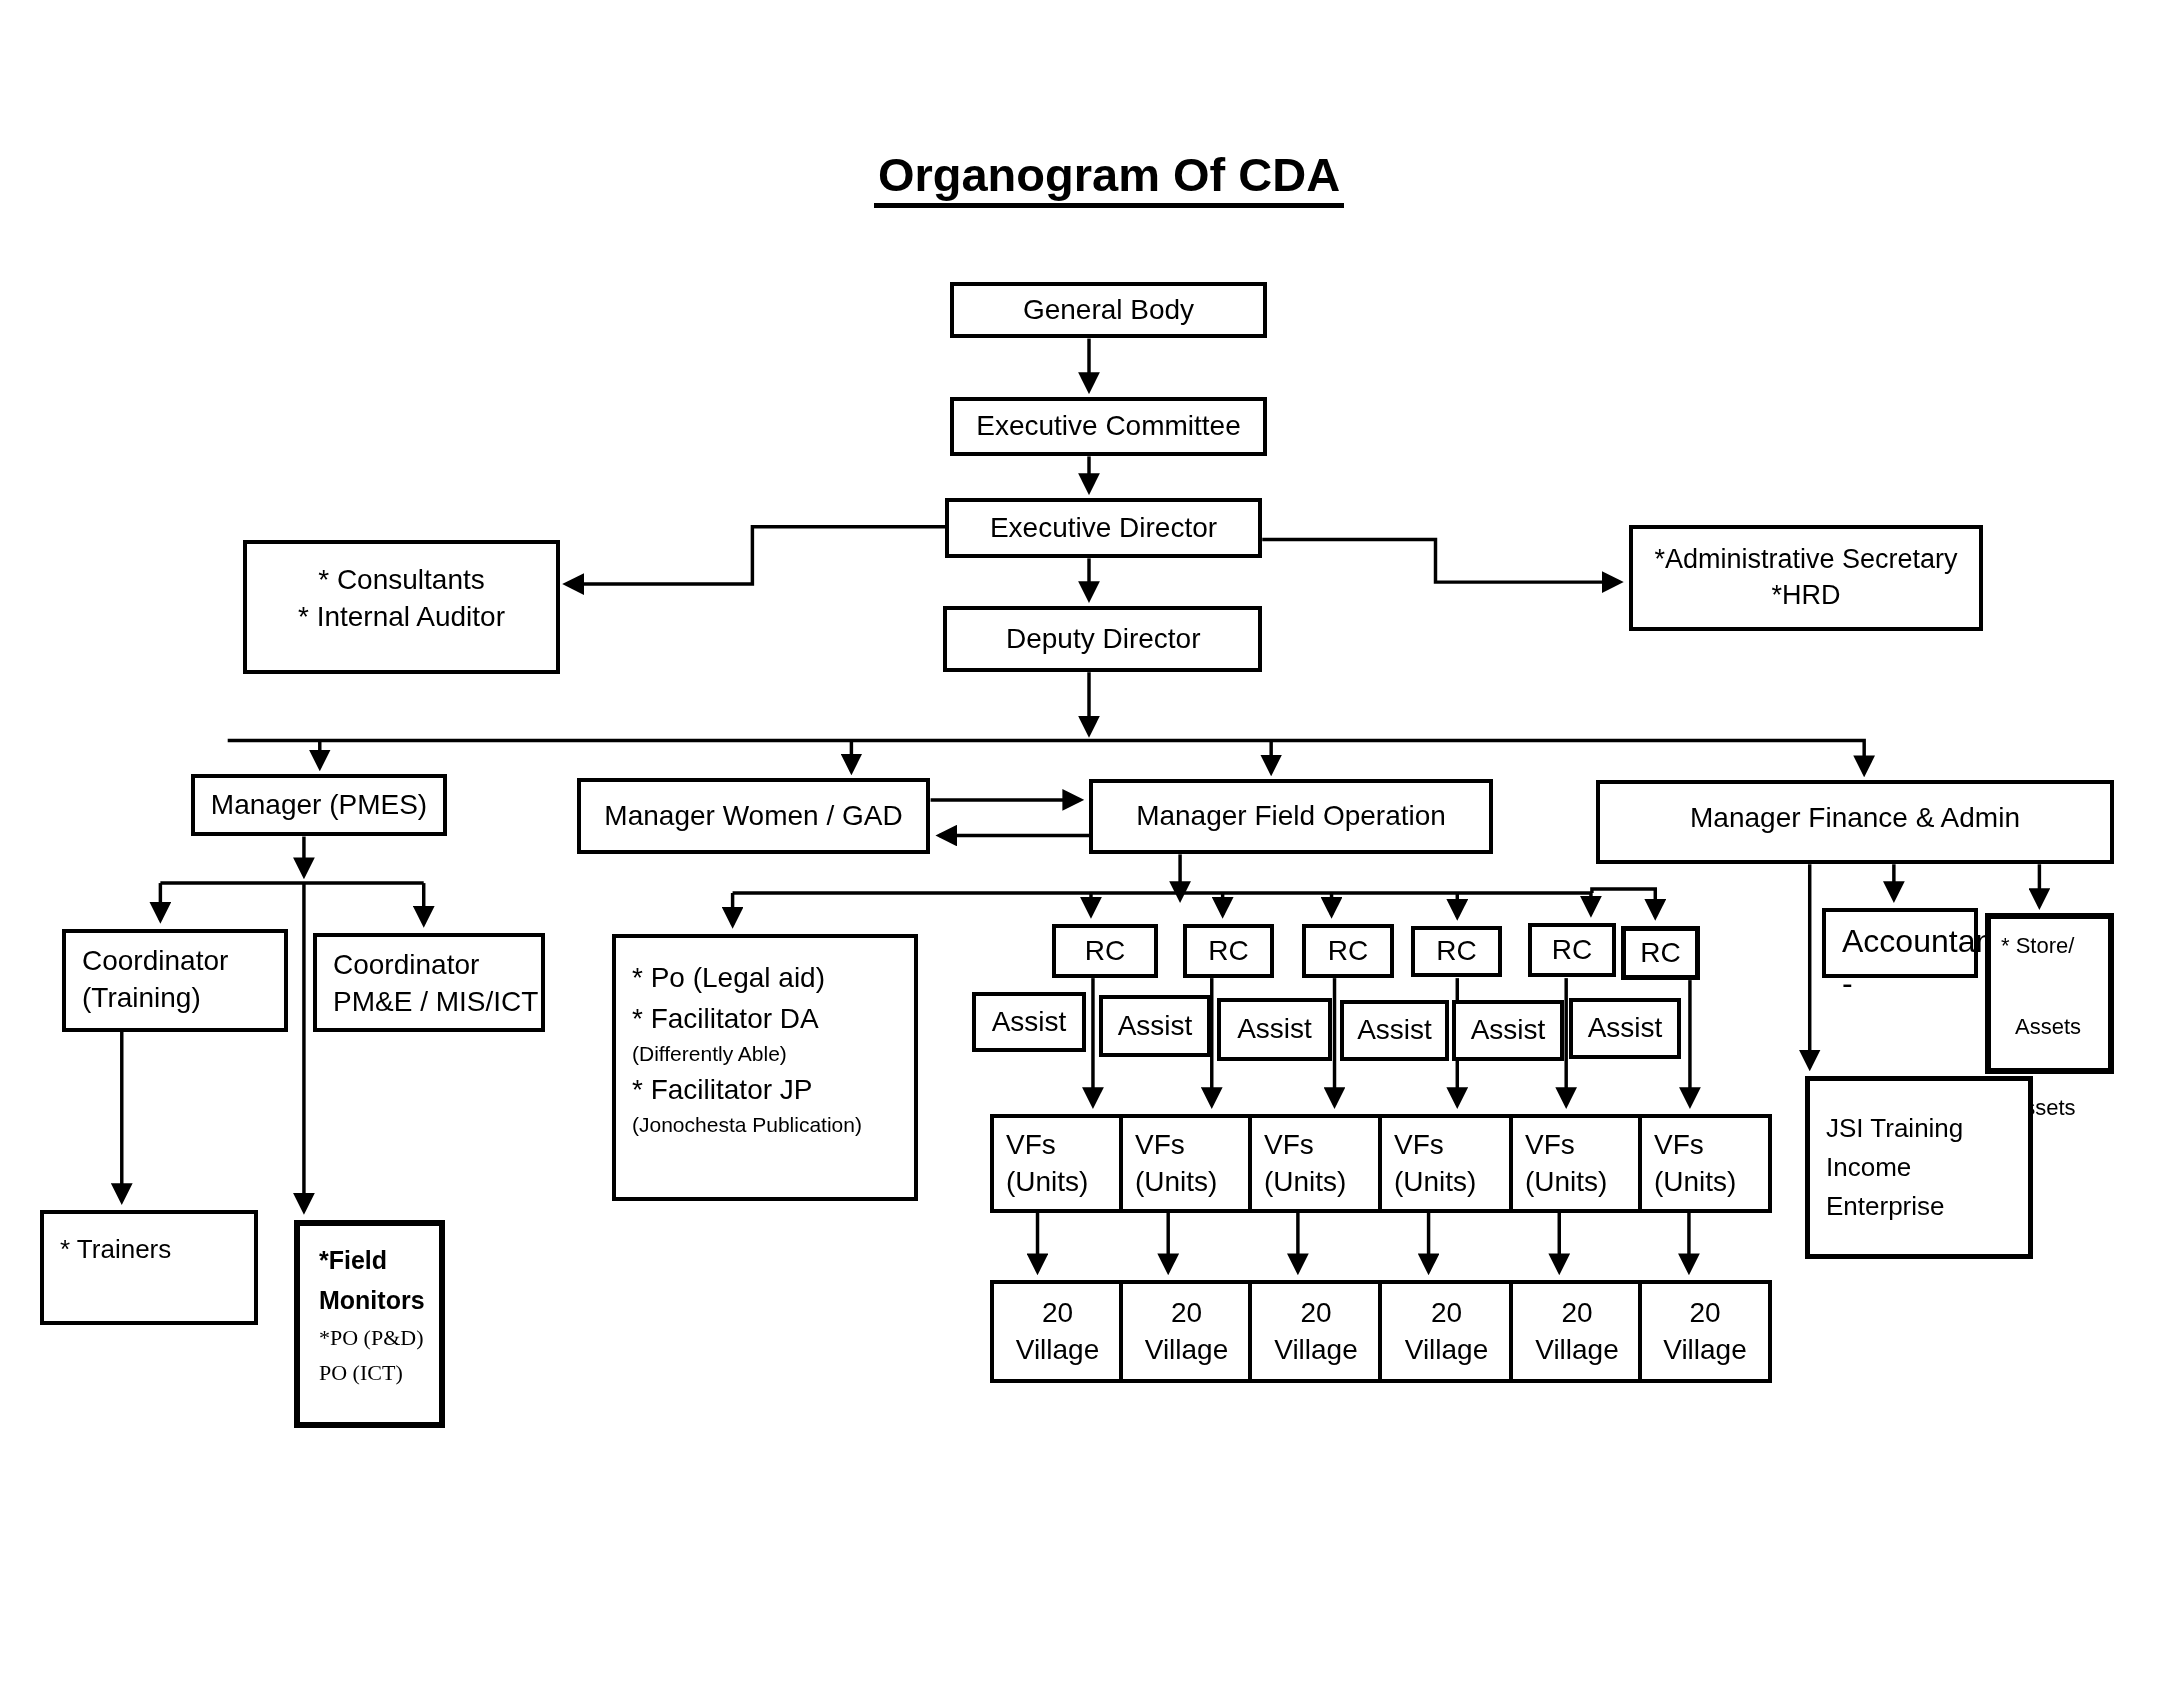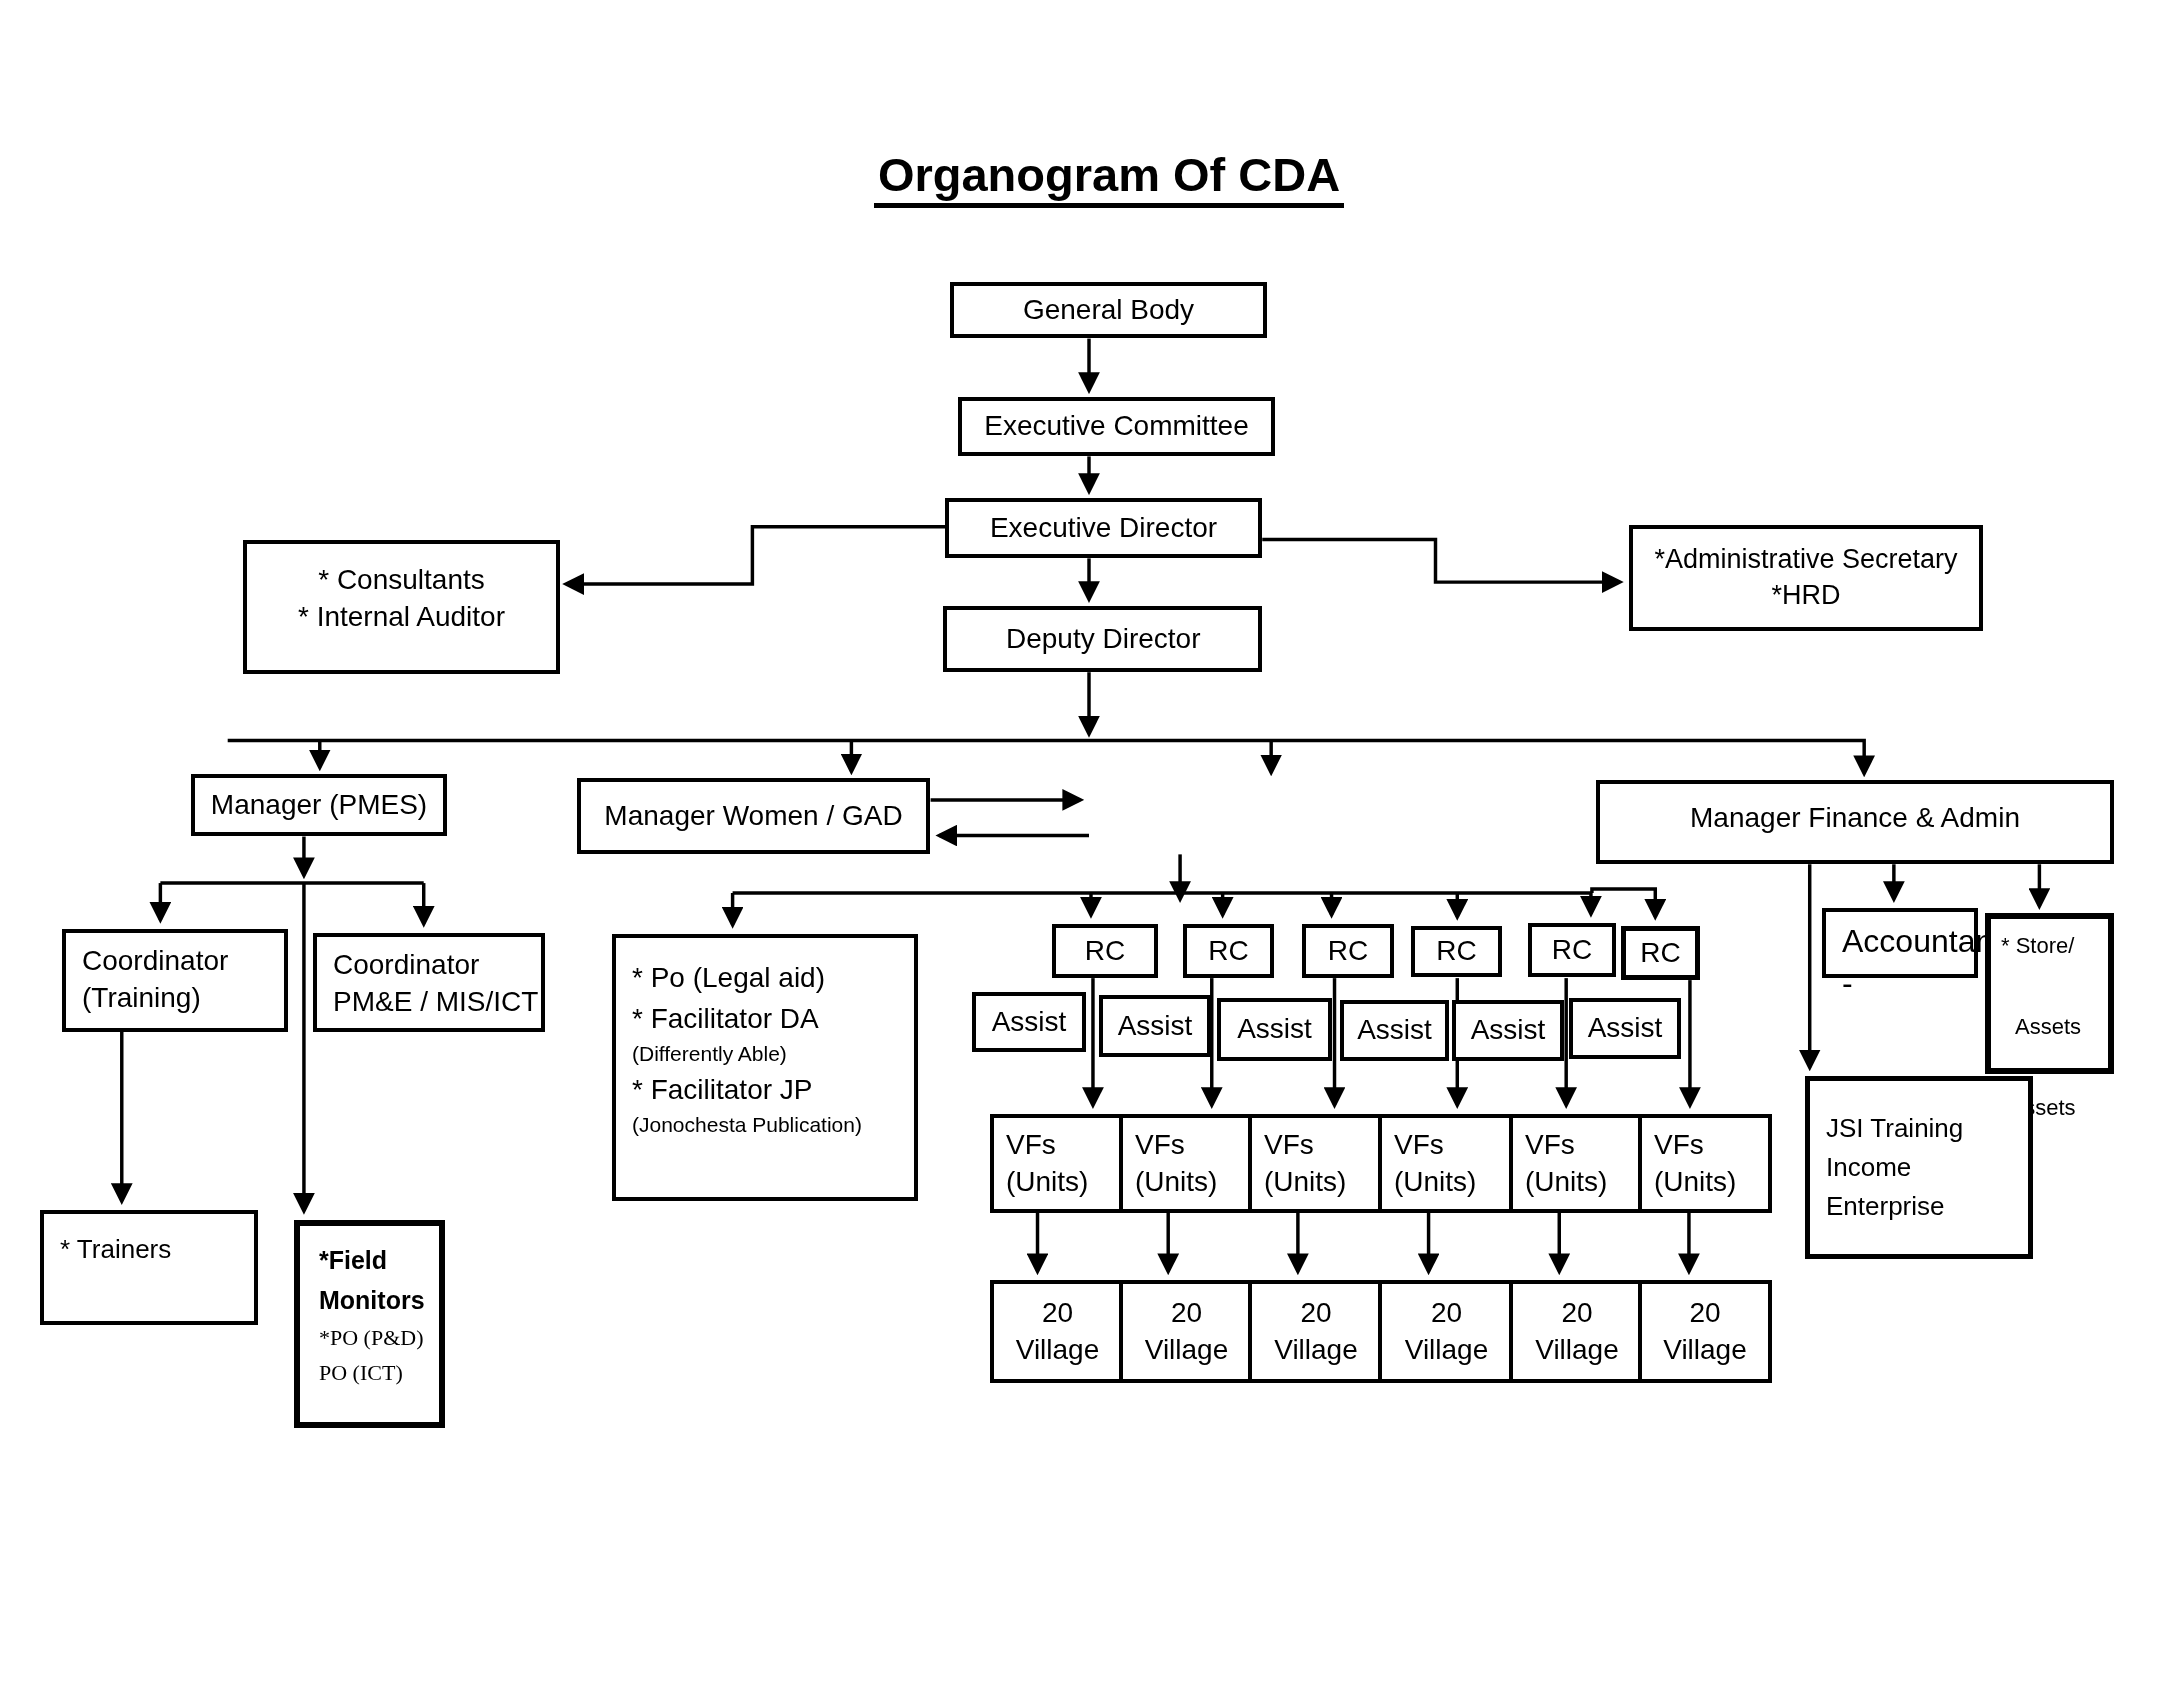--- a/index.html
+++ b/index.html
@@ -74,21 +74,21 @@
     <path d="M2060,873 V915" marker-end="url(#ah)"></path>
   </svg>
 
   <div class="ttl">
     <span>Organogram Of CDA</span>
   </div>
 
   <div class="box" style="left:950px;top:282px;width:317px;height:56px;">
     <span>General Body</span>
   </div>
-  <div class="box" style="left:950px;top:397px;width:317px;height:59px;margin-left:8px;">
+  <div class="box" style="left:950px;top:397px;width:317px;height:59px;">
     <span>Executive Committee</span>
   </div>
   <div class="box" style="left:945px;top:498px;width:317px;height:60px;">
     <span>Executive Director</span>
   </div>
   <div class="box lft" style="left:943px;top:606px;width:319px;height:66px;padding-left:59px;">
     <span>Deputy Director</span>
   </div>
 
   <div class="box" style="left:1629px;top:525px;width:354px;height:106px;font-size:27px;">
@@ -98,20 +98,23 @@
   <div class="box" style="left:243px;top:540px;width:317px;height:134px;justify-content:flex-start;padding-top:18px;">
     <span>* Consultants</span>
     <span>* Internal Auditor</span>
   </div>
 
   <div class="box" style="left:191px;top:774px;width:256px;height:62px;">
     <span>Manager (PMES)</span>
   </div>
   <div class="box" style="left:577px;top:778px;width:353px;height:76px;">
     <span>Manager Women / GAD</span>
+  </div>
+  <div class="box" style="left:1089px;top:779px;width:404px;height:75px;">
+    <span>Manager Field Operation</span>
   </div>
   <div class="box" style="left:1596px;top:780px;width:518px;height:84px;justify-content:flex-start;padding-top:16px;">
     <span>Manager Finance &amp; Admin</span>
   </div>
 
   <div class="box lft top" style="left:62px;top:929px;width:226px;height:103px;">
     <span>Coordinator</span>
     <span>(Training)</span>
   </div>
   <div class="box lft top" style="left:313px;top:933px;width:232px;height:99px;">

